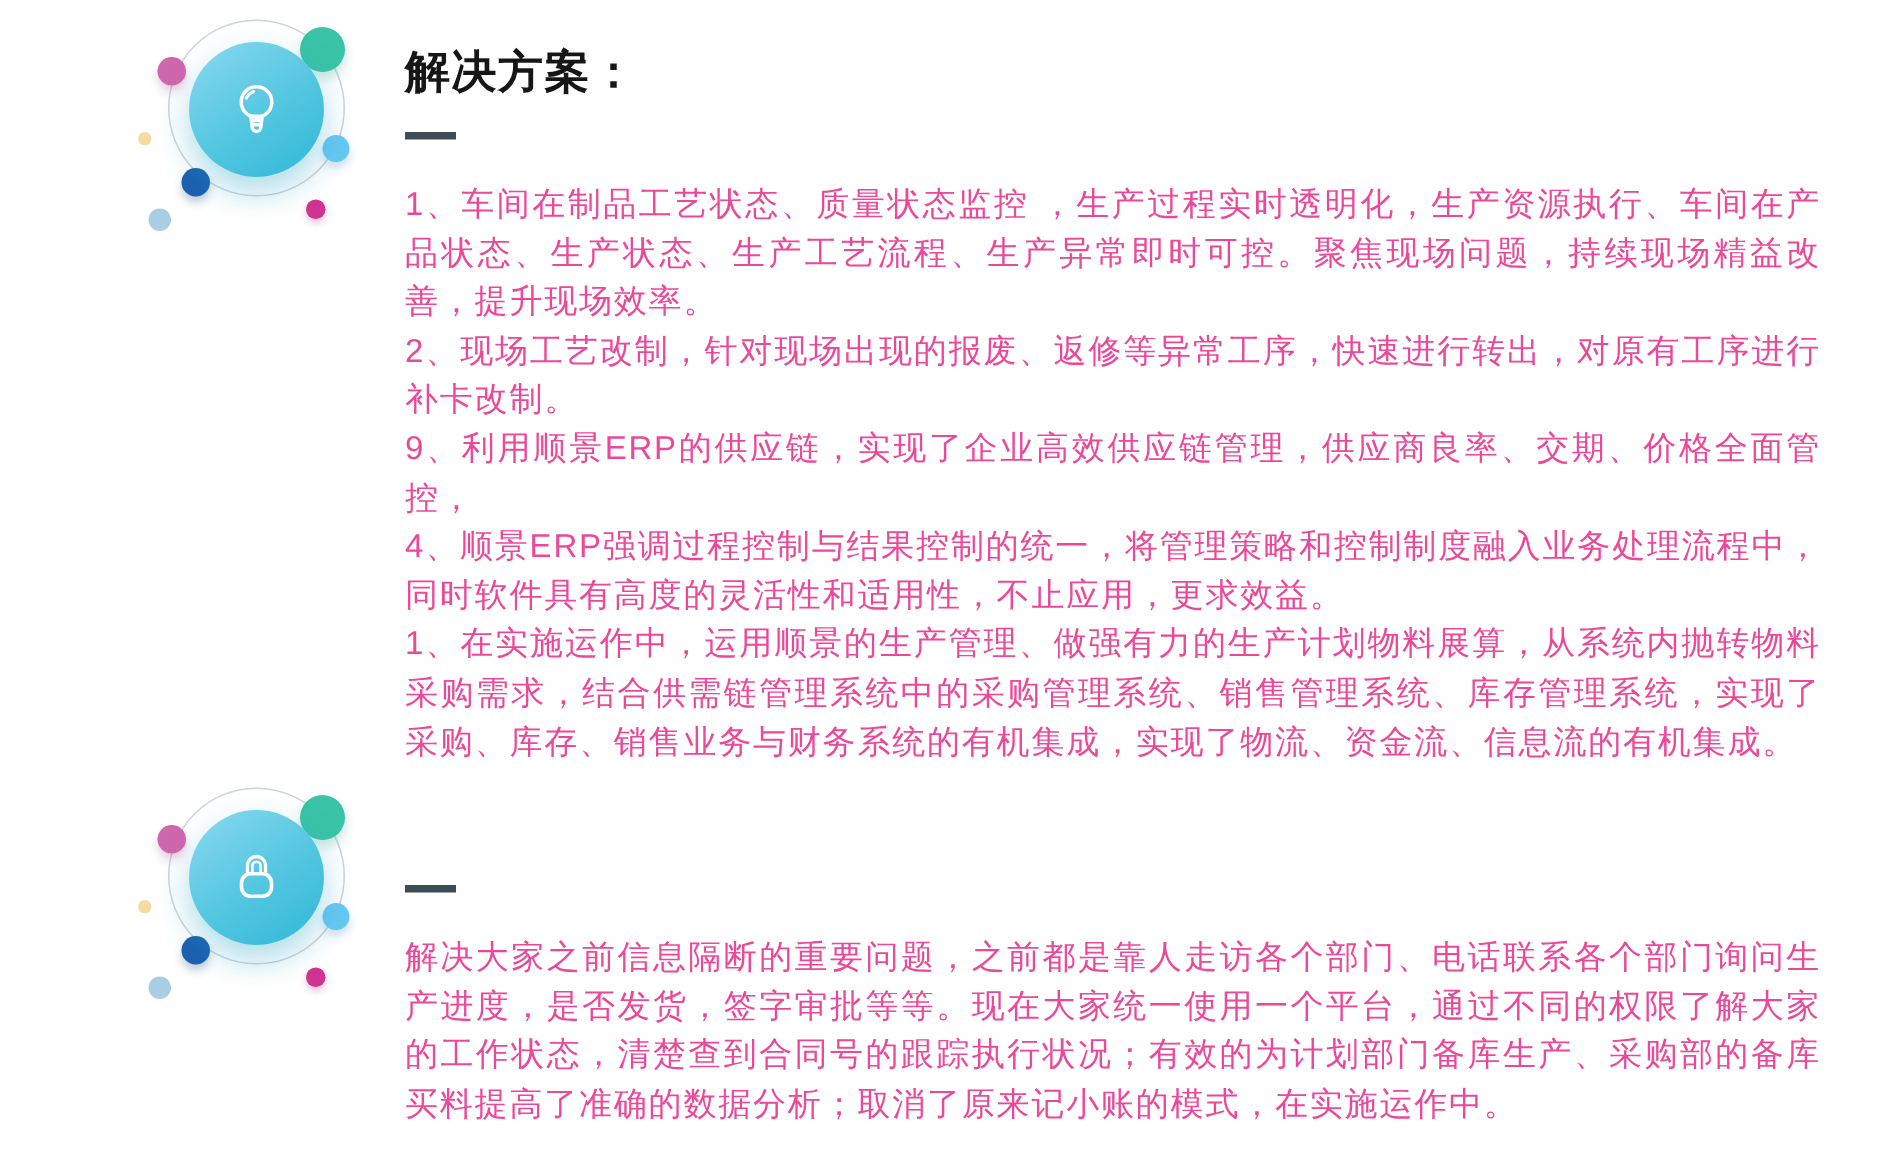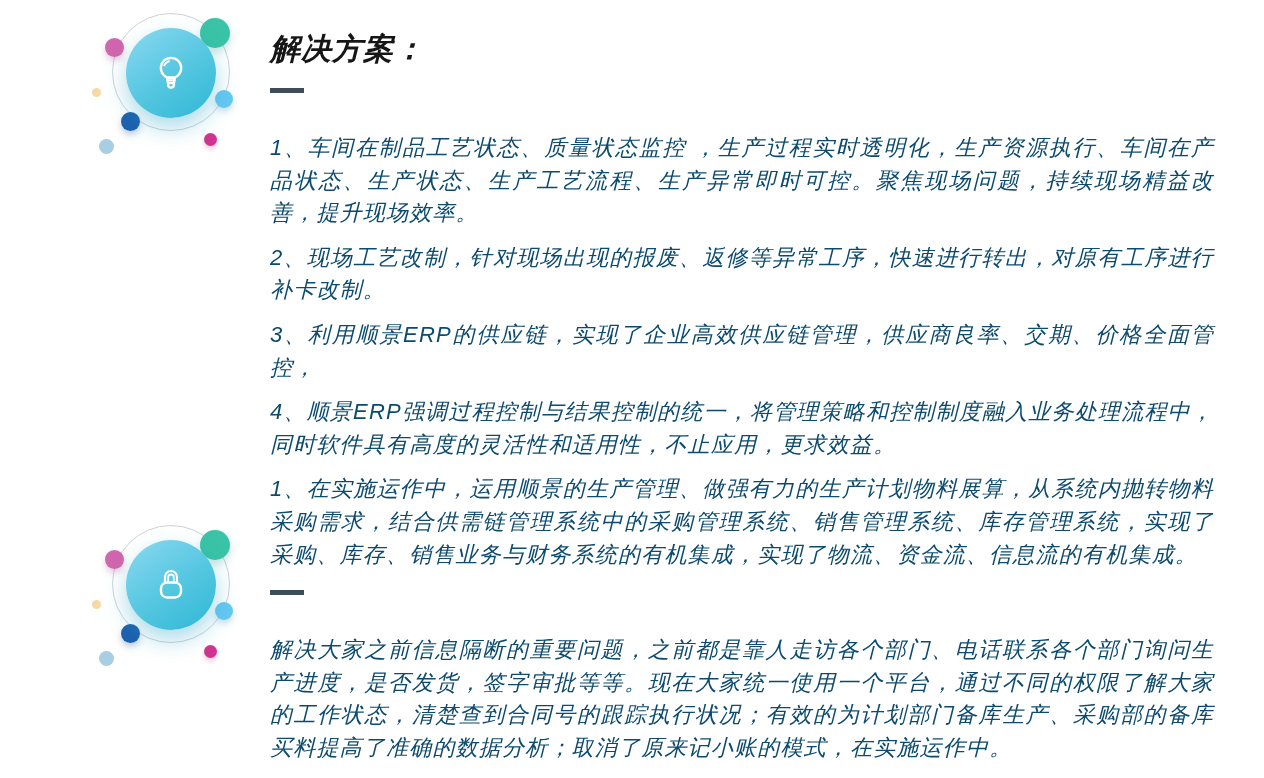--- a/index.html
+++ b/index.html
@@ -1,18 +1,18 @@
 <!DOCTYPE html>
 <html><head>
 <meta charset="utf-8">
 <style>
   * { margin:0; padding:0; box-sizing:border-box; }
   html,body { background:#ffffff; }
   body { font-family:"Liberation Sans","DejaVu Sans",sans-serif; }
-  .page { position:relative; width:1264px; height:778px; background:#ffffff; overflow:hidden;font-style:italic; }
+  .page { position:relative; width:1264px; height:778px; background:#ffffff; overflow:hidden; }
 
   .section { position:absolute; left:0; width:1264px; }
   .section.s1 { top:0; height:500px; }
   .section.s2 { top:502px; height:276px; }
 
   
   .cluster { position:absolute; left:85px; top:0; width:162px; height:166px; }
   .s2 .cluster { top:10px; }
   .ring { position:absolute; left:27px; top:13px; width:118px; height:118px;
           border:1px solid #ccd3d8; border-radius:50%; }
@@ -28,22 +28,22 @@
   .dot-sky     { width:18px; height:18px; left:130px; top:90px;  background:#66c8f2; box-shadow:0 4px 6px rgba(60,140,190,.25); }
   .dot-navy    { width:19px; height:19px; left:36px;  top:112px; background:#1b60af; box-shadow:0 4px 6px rgba(20,60,120,.25); }
   .dot-powder  { width:15px; height:15px; left:14px;  top:139px; background:#a9cde2; }
   .dot-magenta { width:13px; height:13px; left:119px; top:133px; background:#d23390; box-shadow:0 3px 5px rgba(170,30,110,.25); }
 
   
   .heading { position:absolute; left:270px; top:30px; font-size:30px; line-height:38px;
              font-weight:700; color:#161616; letter-spacing:1px; }
   .dash { position:absolute; left:270px; top:88px; width:34px; height:5px; background:#3d4d57; }
   .paras { position:absolute; left:270px; top:120px; width:944px; }
-  .paras p { font-size:22px; line-height:32.6px; letter-spacing:1.2px; color:#0c4a6e;
-             text-align:justify; text-justify:inter-ideograph;margin-top:12px; }
+  .paras p { font-size:22px; line-height:32.6px; letter-spacing:1.2px; color:#ec4899;
+             text-align:justify; text-justify:inter-ideograph; }
 </style>
 </head>
 <body>
 
 <div class="page">
 
   <section class="section s1">
 
     <div class="cluster">
       <span class="ring"></span>
@@ -64,21 +64,21 @@
         </svg>
       </span>
     </div>
 
     <h2 class="heading">解决方案：</h2>
     <span class="dash"></span>
 
     <div class="paras">
       <p>1、车间在制品工艺状态、质量状态监控 ，生产过程实时透明化，生产资源执行、车间在产品状态、生产状态、生产工艺流程、生产异常即时可控。聚焦现场问题，持续现场精益改善，提升现场效率。</p>
       <p>2、现场工艺改制，针对现场出现的报废、返修等异常工序，快速进行转出，对原有工序进行补卡改制。</p>
-      <p>3、利用顺景ERP的供应链，实现了企业高效供应链管理，供应商良率、交期、价格全面管控，</p>
+      <p>9、利用顺景ERP的供应链，实现了企业高效供应链管理，供应商良率、交期、价格全面管控，</p>
       <p>4、顺景ERP强调过程控制与结果控制的统一，将管理策略和控制制度融入业务处理流程中，同时软件具有高度的灵活性和适用性，不止应用，更求效益。</p>
       <p>1、在实施运作中，运用顺景的生产管理、做强有力的生产计划物料展算，从系统内抛转物料采购需求，结合供需链管理系统中的采购管理系统、销售管理系统、库存管理系统，实现了采购、库存、销售业务与财务系统的有机集成，实现了物流、资金流、信息流的有机集成。</p>
     </div>
   </section>
 
   <section class="section s2">
 
     <div class="cluster">
       <span class="ring"></span>
       <span class="dot dot-pink"></span>

